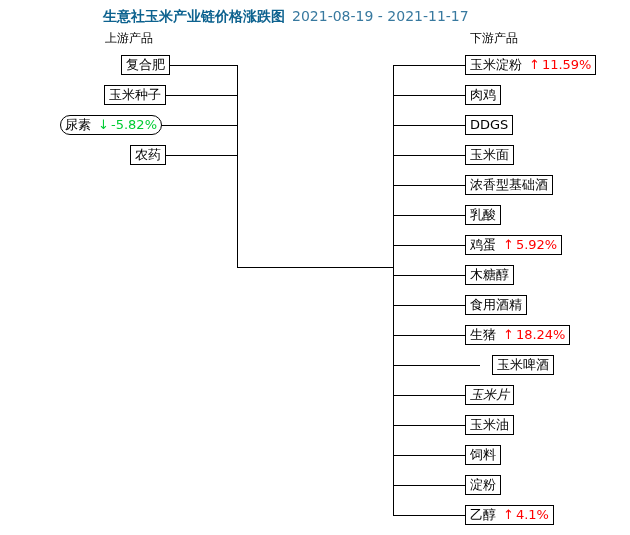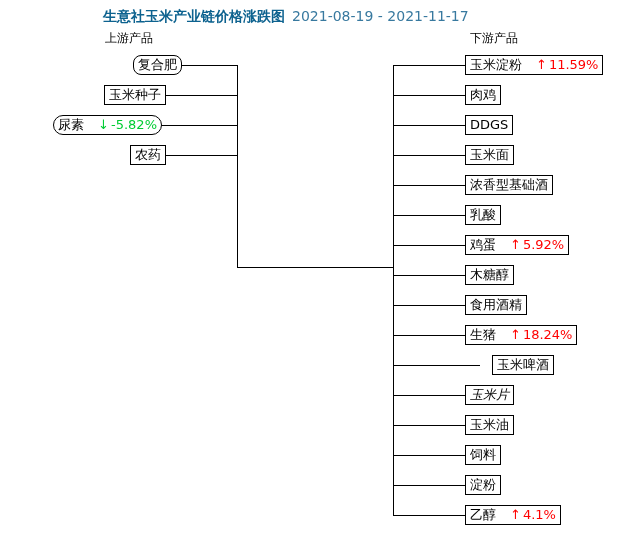--- a/index.html
+++ b/index.html
@@ -9,21 +9,21 @@
     font-family:"DejaVu Sans",sans-serif;
     font-size:13px;color:var(--color-text,#000);overflow:hidden;
   }
   .line{position:absolute;background:var(--color-line,#000);z-index:0;}
   .node{
     position:absolute;z-index:1;background:#fff;
     border:1px solid var(--color-line,#000);
     height:20px;box-sizing:border-box;padding:2px 4px;
     line-height:14px;white-space:nowrap;font-size:13px;
   }
-  .node.has-change .label{margin-right:14px;}
+  .node.has-change .label{margin-right:7px;}
   .change.up{color:var(--color-up,#f00);}
   .change.down{color:var(--color-down,#0c3);}
   .arrow{margin-right:2px;}
   .center-label{color:var(--color-center,#f60);}
   #center-node{left:263px;top:257px;}
   #title{
     position:absolute;left:103px;top:8px;
     font-size:14px;font-weight:bold;color:var(--color-title,#0d628f);
   }
   #title .date{color:var(--color-date,#38799f);margin-left:7px;font-weight:normal;}
@@ -61,21 +61,21 @@
       <div class="line" style="left: 393px; top: 395px; width: 87px; height: 1px;"></div>
       <div class="line" style="left: 393px; top: 425px; width: 87px; height: 1px;"></div>
       <div class="line" style="left: 393px; top: 455px; width: 87px; height: 1px;"></div>
       <div class="line" style="left: 393px; top: 485px; width: 87px; height: 1px;"></div>
       <div class="line" style="left: 393px; top: 515px; width: 87px; height: 1px;"></div>
       <div class="line" style="left: 237px; top: 65px; width: 1px; height: 203px;"></div>
       <div class="line" style="left: 393px; top: 65px; width: 1px; height: 451px;"></div>
       <div class="line" style="left: 237px; top: 267px; width: 156px; height: 1px;"></div>
     </div>
   <div id="nodes">
-      <div class="node" style="top: 55px; right: 448px; border-radius: 8px;"><span class="label">复合肥</span></div>
+      <div class="node" style="top: 55px; right: 460px;"><span class="label">复合肥</span></div>
       <div class="node" style="top: 85px; right: 464px;"><span class="label">玉米种子</span></div>
       <div class="node has-change" style="top: 115px; right: 468px; border-radius: 10px;"><span class="label">尿素</span><span class="change down"><span class="arrow">↓</span><span class="val">-5.82%</span></span></div>
       <div class="node" style="top: 145px; right: 464px; margin-left: 9px;"><span class="label">农药</span></div>
       <div class="node has-change" style="top: 55px; left: 465px;"><span class="label">玉米淀粉</span><span class="change up"><span class="arrow">↑</span><span class="val">11.59%</span></span></div>
       <div class="node" style="top: 85px; left: 465px;"><span class="label">肉鸡</span></div>
       <div class="node" style="top: 115px; left: 465px;"><span class="label">DDGS</span></div>
       <div class="node" style="top: 145px; left: 465px;"><span class="label">玉米面</span></div>
       <div class="node" style="top: 175px; left: 465px;"><span class="label">浓香型基础酒</span></div>
       <div class="node" style="top: 205px; left: 465px;"><span class="label">乳酸</span></div>
       <div class="node has-change" style="top: 235px; left: 465px;"><span class="label">鸡蛋</span><span class="change up"><span class="arrow">↑</span><span class="val">5.92%</span></span></div>

